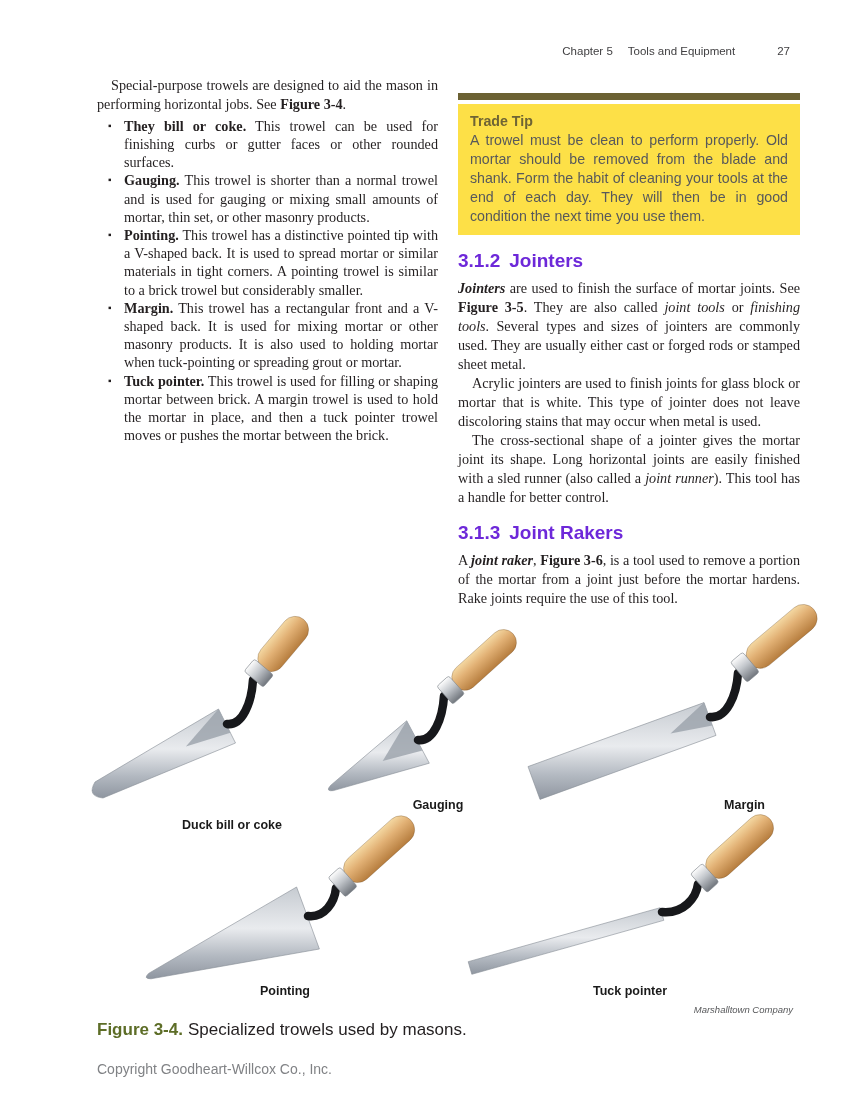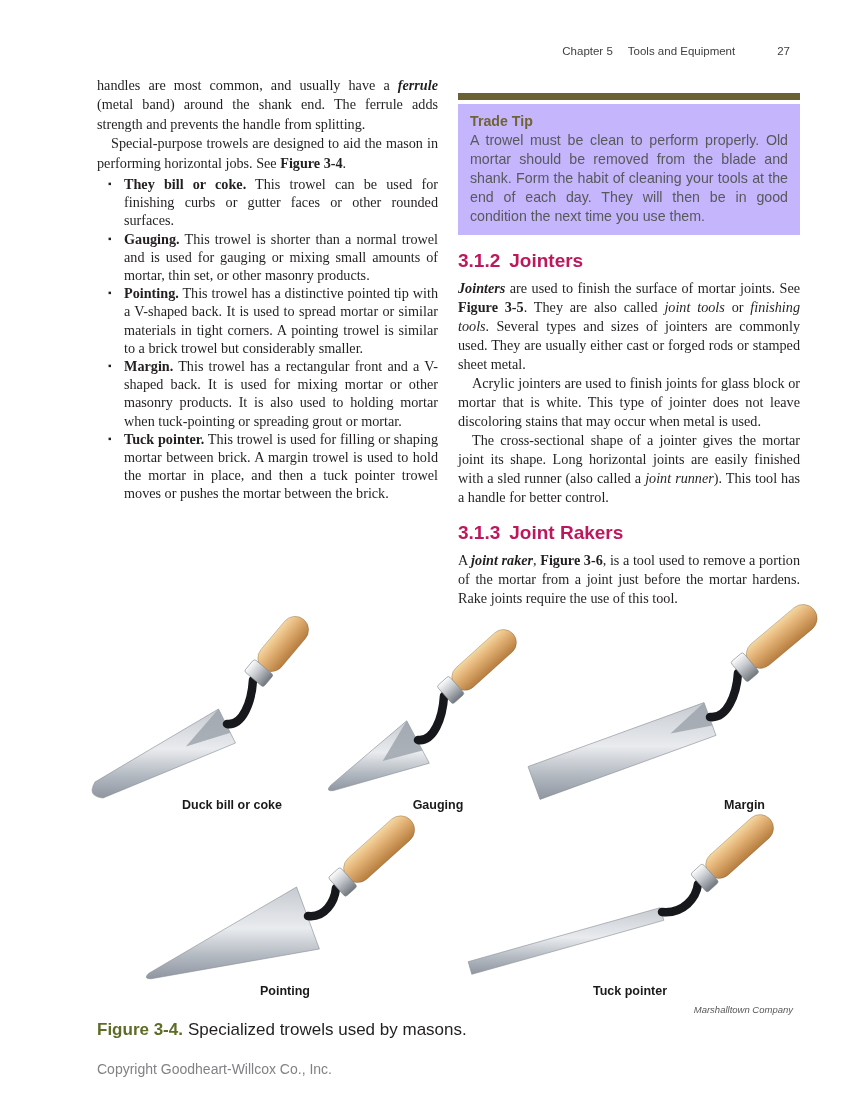--- a/index.html
+++ b/index.html
@@ -15,25 +15,25 @@
         line-height:19.4px;text-align:justify;}
   .col-left p{margin:0;}
   .p-indent{text-indent:14px;}
   ul.bullets{margin:2px 0 0 0;padding:0;list-style:none;}
   ul.bullets li{position:relative;padding-left:27px;line-height:18.2px;text-align:justify;}
   ul.bullets li::before{content:"\25AA";position:absolute;left:11px;top:0;font-size:10px;color:#231f20;}
   .term{font-weight:bold;}
   
   .col-right{position:absolute;left:458px;top:93px;width:342px;}
   .tip-bar{height:7px;background:#6b6133;}
-  .tip-box{background:#c4b5fd;margin-top:4px;padding:8px 12px 9px 12px;
+  .tip-box{background:#fde047;margin-top:4px;padding:8px 12px 9px 12px;
         font-family:"Liberation Sans",sans-serif;}
   .tip-title{margin:0 0 3px 0;font-size:14.5px;font-weight:bold;color:#6f6434;}
   .tip-body{margin:0;font-size:12.4px;line-height:15.5px;color:#58595b;}
-  h2.section-h{font-family:"Liberation Sans",sans-serif;color:#be185d;font-size:19px;
+  h2.section-h{font-family:"Liberation Sans",sans-serif;color:#6d28d9;font-size:19px;
         font-weight:bold;margin:15px 0 7px 0;line-height:22px;}
   h2.section-h .num{margin-right:9px;}
   .col-right p{margin:0;font-size:14.2px;line-height:19px;text-align:justify;}
   
   #figure-area{position:absolute;left:0;top:0;width:849px;height:1100px;}
   .fig-label{position:absolute;width:200px;text-align:center;font-family:"Liberation Sans",sans-serif;
         font-weight:bold;font-size:12.5px;color:#1a1a1a;}
   .credit{position:absolute;top:1004px;right:56px;font-family:"Liberation Sans",sans-serif;
         font-style:italic;font-size:9.5px;color:#57585a;}
   .caption{position:absolute;left:97px;top:1020px;width:700px;
@@ -66,21 +66,20 @@
         <stop offset="1" stop-color="#71767d"></stop>
       </linearGradient>
     </defs>
   </svg>
 
   <div class="running-head">
     <span class="chap">Chapter 5</span><span>Tools and Equipment</span><span class="pagenum">27</span>
   </div>
 
   <div class="col-left">
-    <p><span>handles are most common, and usually have a </span><b><i>ferrule</i></b><span> (metal band) around the shank end. The ferrule adds strength and prevents the handle from splitting.</span></p>
     <p class="p-indent"><span>Special-purpose trowels are designed to aid the mason in performing horizontal jobs. See </span><b>Figure 3-4</b><span>.</span></p>
     <ul class="bullets">
       <li><b class="term">They bill or coke.</b> <span>This trowel can be used for finishing curbs or gutter faces or other rounded surfaces.</span></li>
       <li><b class="term">Gauging.</b> <span>This trowel is shorter than a normal trowel and is used for gauging or mixing small amounts of mortar, thin set, or other masonry products.</span></li>
       <li><b class="term">Pointing.</b> <span>This trowel has a distinctive pointed tip with a V-shaped back. It is used to spread mortar or similar materials in tight corners. A pointing trowel is similar to a brick trowel but considerably smaller.</span></li>
       <li><b class="term">Margin.</b> <span>This trowel has a rectangular front and a V-shaped back. It is used for mixing mortar or other masonry products. It is also used to holding mortar when tuck-pointing or spreading grout or mortar.</span></li>
       <li><b class="term">Tuck pointer.</b> <span>This trowel is used for filling or shaping mortar between brick. A margin trowel is used to hold the mortar in place, and then a tuck pointer trowel moves or pushes the mortar between the brick.</span></li>
     </ul>
   </div>
 
@@ -94,21 +93,21 @@
     <h2 class="section-h"><span class="num">3.1.2</span><span>Jointers</span></h2>
     <p><b><i>Jointers</i></b><span> are used to finish the surface of mortar joints. See </span><b>Figure 3-5</b><span>. They are also called </span><i>joint tools</i><span> or </span><i>finishing tools</i><span>. Several types and sizes of jointers are commonly used. They are usually either cast or forged rods or stamped sheet metal.</span></p>
     <p class="p-indent">Acrylic jointers are used to finish joints for glass block or mortar that is white. This type of jointer does not leave discoloring stains that may occur when metal is used.</p>
     <p class="p-indent"><span>The cross-sectional shape of a jointer gives the mortar joint its shape. Long horizontal joints are easily finished with a sled runner (also called a </span><i>joint runner</i><span>). This tool has a handle for better control.</span></p>
 
     <h2 class="section-h"><span class="num">3.1.3</span><span>Joint Rakers</span></h2>
     <p><span>A </span><b><i>joint raker</i></b><span>, </span><b>Figure 3-6</b><span>, is a tool used to remove a portion of the mortar from a joint just before the mortar hardens. Rake joints require the use of this tool.</span></p>
   </div>
 
   <div id="figure-area">
-    <div class="fig-label" style="left:132px;top:798px;">Duck bill or coke</div>
+    <div class="fig-label" style="left:132px;top:818px;">Duck bill or coke</div>
     <div class="fig-label" style="left:338px;top:798px;">Gauging</div>
     <div class="fig-label" style="left:565px;top:798px;text-align:right;">Margin</div>
     <div class="fig-label" style="left:185px;top:984px;">Pointing</div>
     <div class="fig-label" style="left:530px;top:984px;">Tuck pointer</div>
   <svg width="310" height="185" style="position: absolute; left: 85px; top: 622px; overflow: visible;">
         <path d="M133.5,87.0 L10.0,160.0 Q1.5,174.3 18.0,176.0 L150.5,121.0 Z" fill="url(#steelGrad)" stroke="#858b93" stroke-width="0.6"></path>
         <path d="M133.5,87.0 L100.9,124.6 L145.4,110.8 Z" fill="#9aa1aa" opacity="0.8"></path>
         <path d="M142.0,102.0 C157.6,104.0 166.7,80.0 168.0,58.0" fill="none" stroke="#17181b" stroke-width="8.5" stroke-linecap="round"></path>
         <g transform="translate(198.2 22.0) rotate(-50)">
           <rect x="-32" y="-13.5" width="64" height="27" rx="13.5" fill="url(#woodGrad)" stroke="rgba(100,66,30,0.35)" stroke-width="0.8"></rect>

